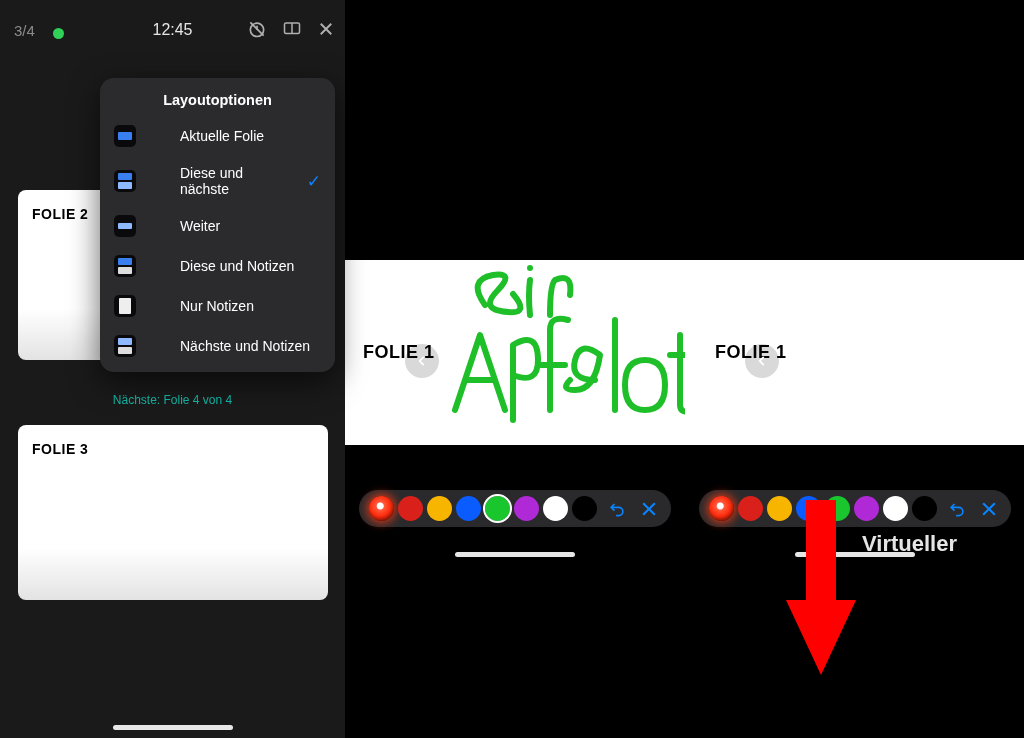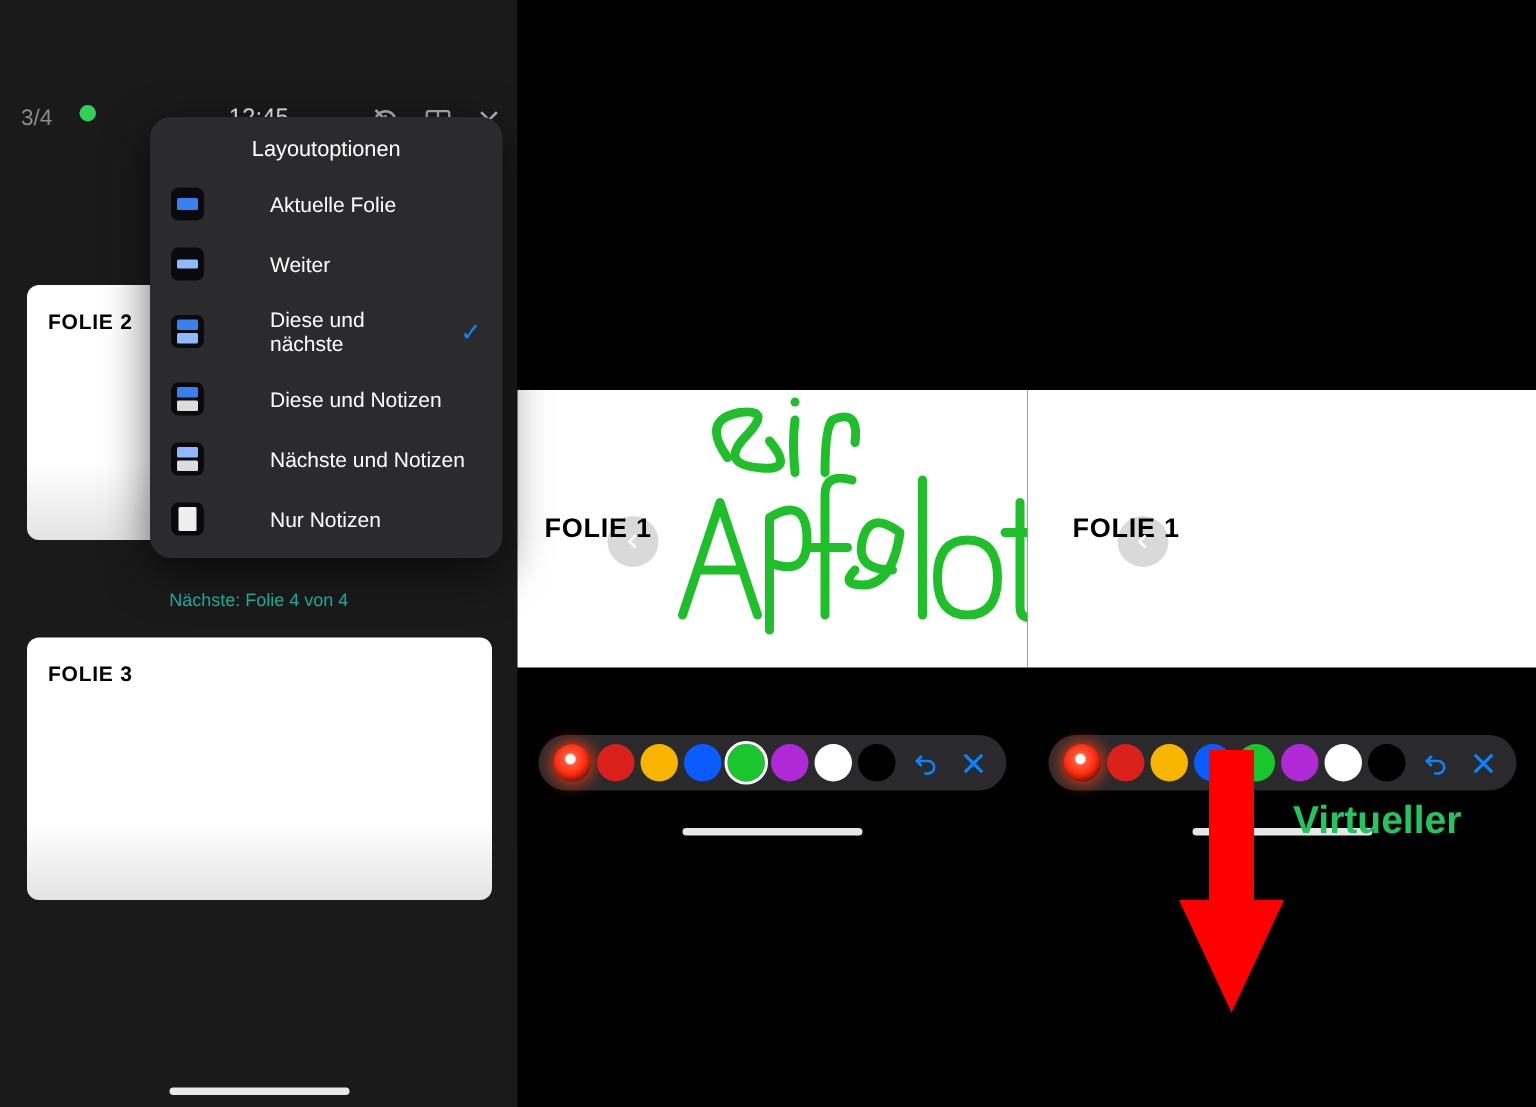--- a/index.html
+++ b/index.html
@@ -18,23 +18,22 @@
     position: absolute;
     left: 0; top: 0;
     width: 345px; height: 738px;
     background: #1a1a1a;
   }
   .statusbar {
     position: absolute;
     left: 0; top: 22px;
     width: 100%;
     display: flex;
-    align-items: flex-start;
+    align-items: flex-end;
     font-size: 15px;
-    margin-top: 48px;
   }
   .status-count {
     margin-left: 14px;
     color: #8b8b8b;
   }
   .status-dot {
     width: 11px; height: 11px;
     background: #30d158;
     border-radius: 50%;
     margin-left: 18px;
@@ -100,21 +99,21 @@
     width: 235px;
     background: #2b2b2d;
     border-radius: 14px;
     padding: 14px 0 6px 0;
     box-shadow: 0 10px 30px rgba(0,0,0,.6);
     z-index: 30;
   }
   .popover-title {
     text-align: center;
     font-size: 14.5px;
-    font-weight: 400;
+    font-weight: 700;
     margin-bottom: 8px;
   }
   .popover-row {
     display: flex;
     align-items: center;
     padding: 9px 14px;
     font-size: 14px;
     cursor: pointer;
     gap: 32px;
   }
@@ -221,22 +220,22 @@
 
   
   .arrow {
     position: absolute;
     left: 786px; top: 500px;
     pointer-events: none;
   }
   .arrow-label {
     position: absolute;
     left: 862px; top: 530px;
-    color: #22c55e;
-    font-size: 26px;
+    color: #e5e5e5;
+    font-size: 22px;
     font-weight: 800;
     line-height: 1.25;
     pointer-events: none;
   }
 </style>
 </head>
 <body>
 
 <div class="left-panel">
 
@@ -277,43 +276,43 @@
   <div class="home-indicator"></div>
 
   <div class="popover">
     <div class="popover-title">Layoutoptionen</div>
 
     <div class="popover-row">
       <span class="opt-icon ic-current"></span>
       <span>Aktuelle Folie</span>
 
     </div>
-    <div class="popover-row">
-      <span class="opt-icon ic-next"></span>
-      <span>Weiter</span>
-
-    </div>
     <div class="popover-row selected">
       <span class="opt-icon ic-thisnext"></span>
       <span>Diese und nächste</span>
       <span class="check">✓</span>
     </div>
     <div class="popover-row">
+      <span class="opt-icon ic-next"></span>
+      <span>Weiter</span>
+
+    </div>
+    <div class="popover-row">
       <span class="opt-icon ic-thisnotes"></span>
       <span>Diese und Notizen</span>
+
+    </div>
+    <div class="popover-row">
+      <span class="opt-icon ic-notes"></span>
+      <span>Nur Notizen</span>
 
     </div>
     <div class="popover-row">
       <span class="opt-icon ic-nextnotes"></span>
       <span>Nächste und Notizen</span>
-
-    </div>
-    <div class="popover-row">
-      <span class="opt-icon ic-notes"></span>
-      <span>Nur Notizen</span>
 
     </div>
   </div>
 </div>
 
 <div id="presA" class="pres">
   <div class="slide-strip">
     <span class="title">FOLIE 1</span>
   </div>
   <div class="back-chev">

